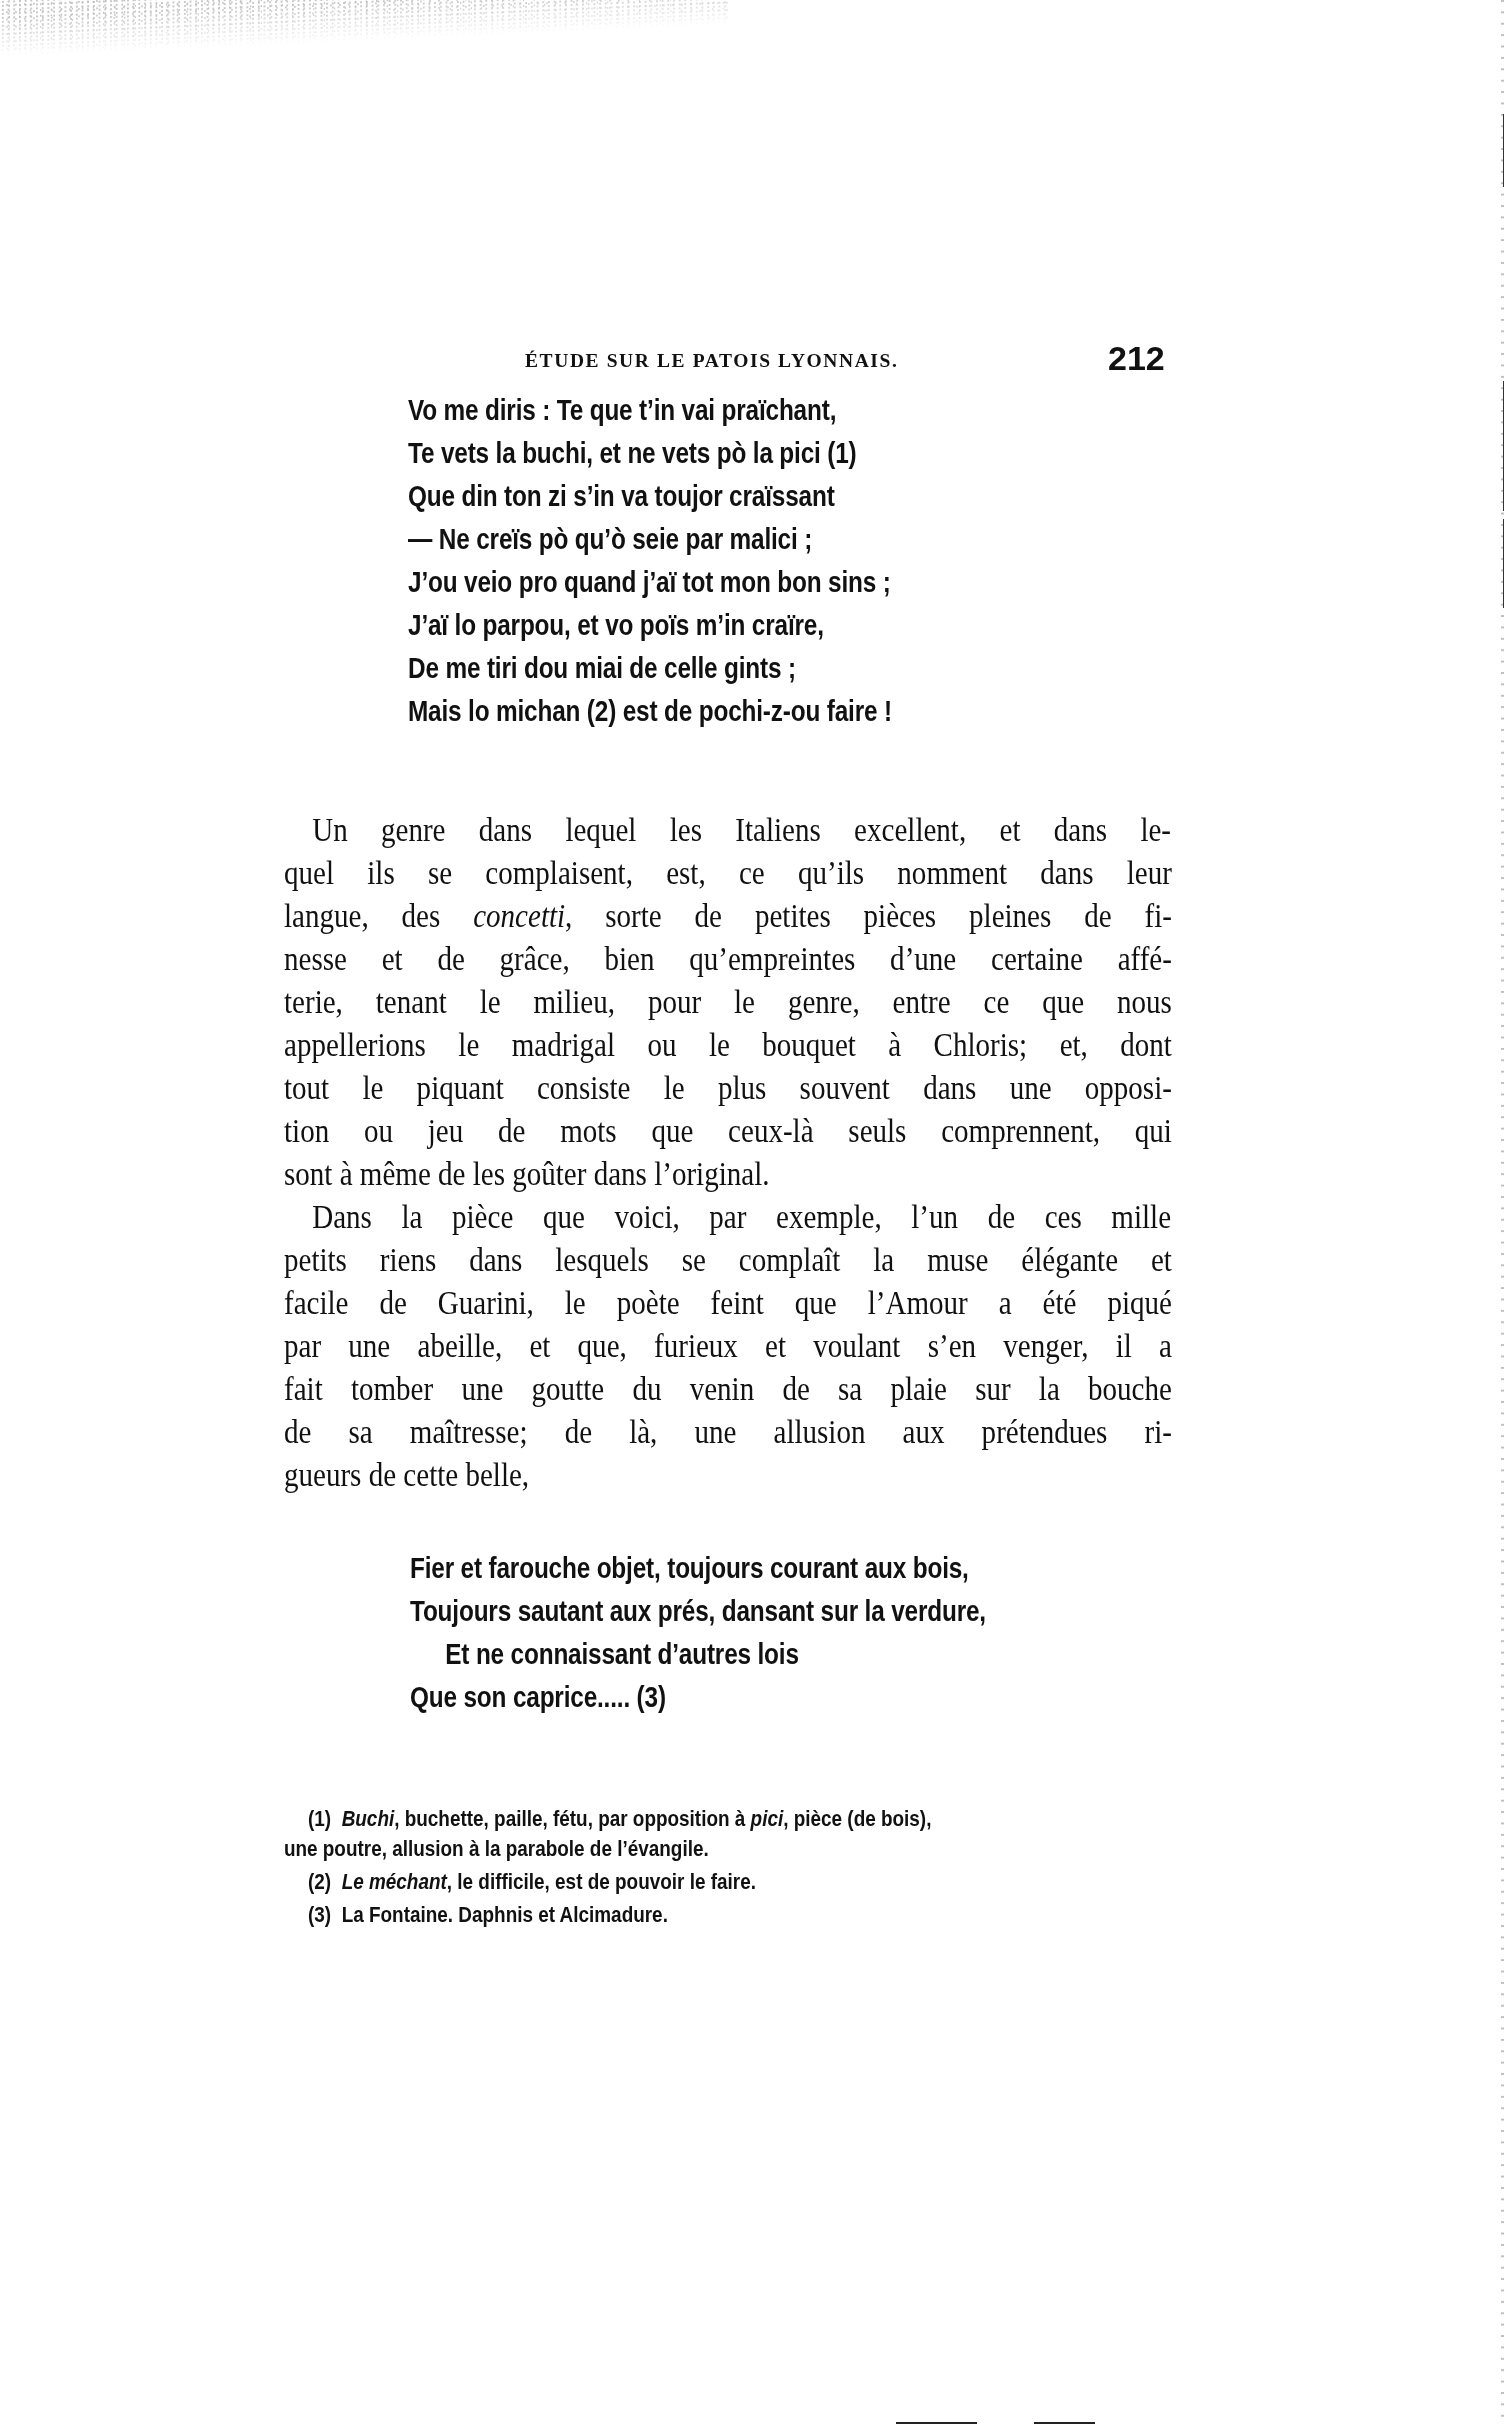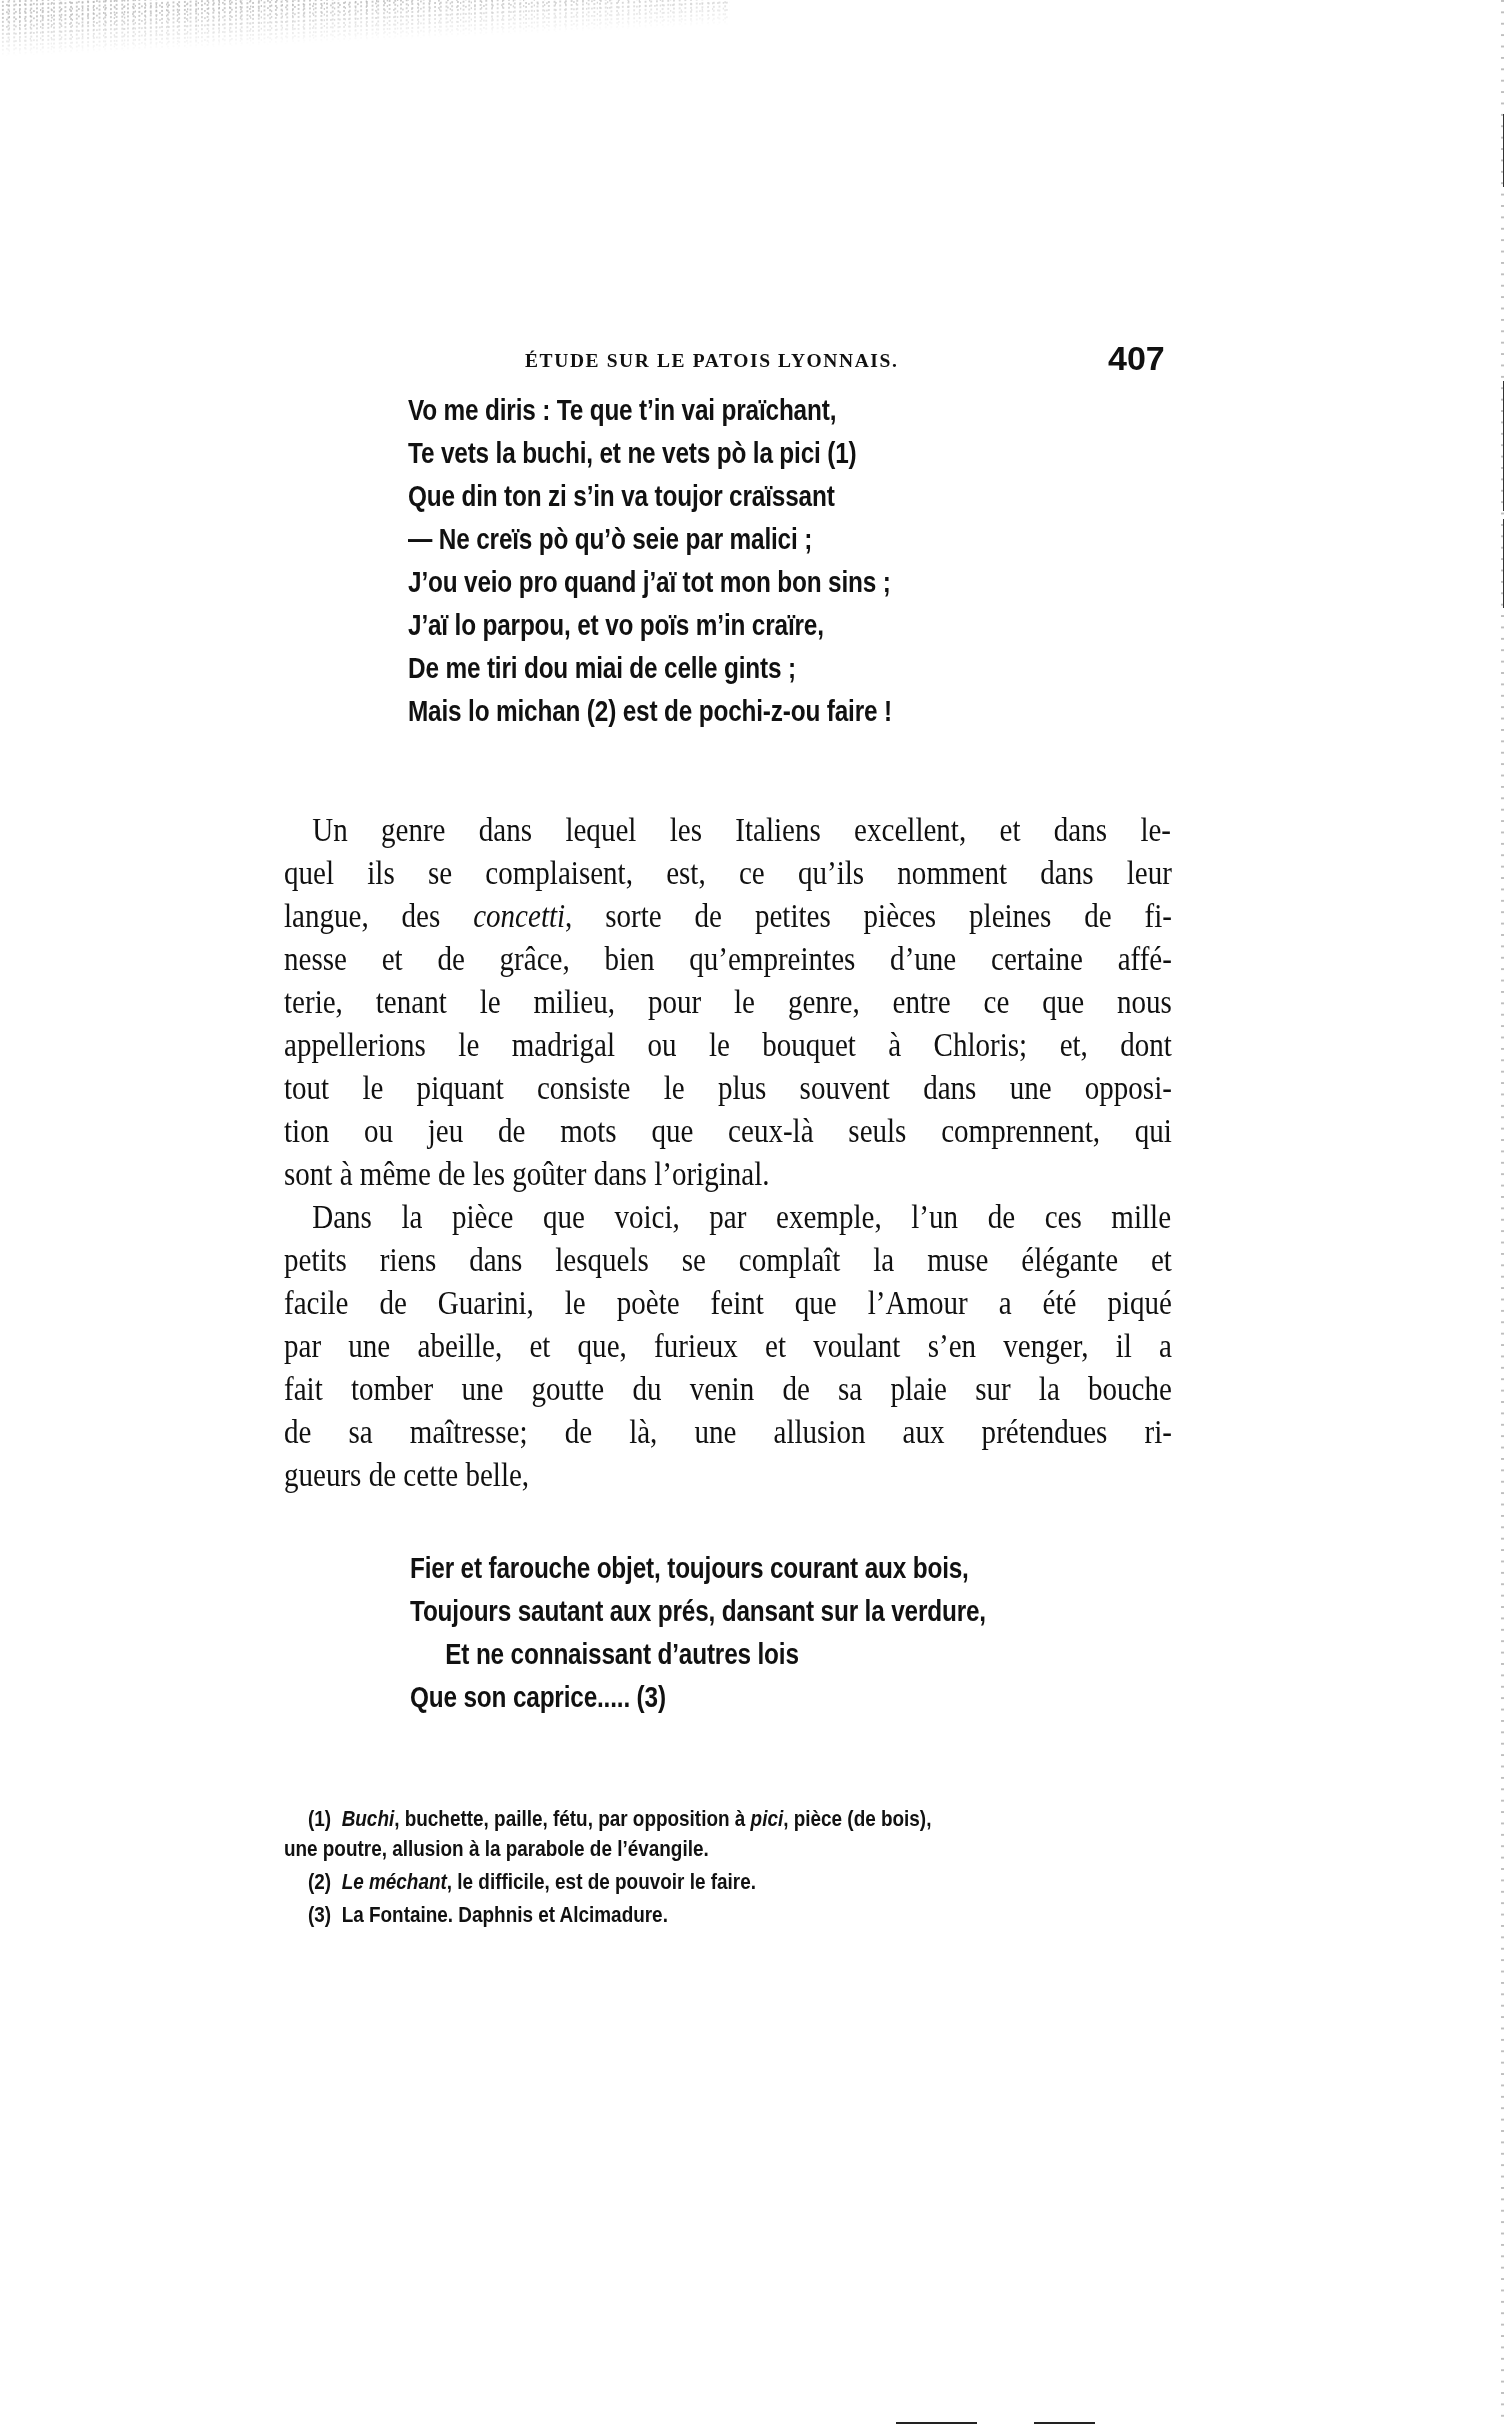--- a/index.html
+++ b/index.html
@@ -137,21 +137,21 @@
 
 <div class="scan-noise-top"></div>
 <div class="scan-edge-right"></div>
 <div class="scan-edge-line" style="top:114px;height:73px;"></div>
 <div class="scan-edge-line" style="top:381px;height:130px;"></div>
 <div class="scan-edge-line" style="top:519px;height:89px;"></div>
 <div class="bottom-rule" style="left:896px;width:81px;"></div>
 <div class="bottom-rule" style="left:1034px;width:61px;"></div>
 
 <div class="running-head">ÉTUDE SUR LE PATOIS LYONNAIS.</div>
-<div class="page-number">407</div>
+<div class="page-number">212</div>
 
 <div class="verse-block verse-1">
   <span class="line">Vo me diris : Te que t’in vai praïchant,</span>
   <span class="line">Te vets la buchi, et ne vets pò la pici (1)</span>
   <span class="line">Que din ton zi s’in va toujor craïssant</span>
   <span class="line">— Ne creïs pò qu’ò seie par malici ;</span>
   <span class="line">J’ou veio pro quand j’aï tot mon bon sins ;</span>
   <span class="line">J’aï lo parpou, et vo poïs m’in craïre,</span>
   <span class="line">De me tiri dou miai de celle gints ;</span>
   <span class="line">Mais lo michan (2) est de pochi-z-ou faire !</span>

